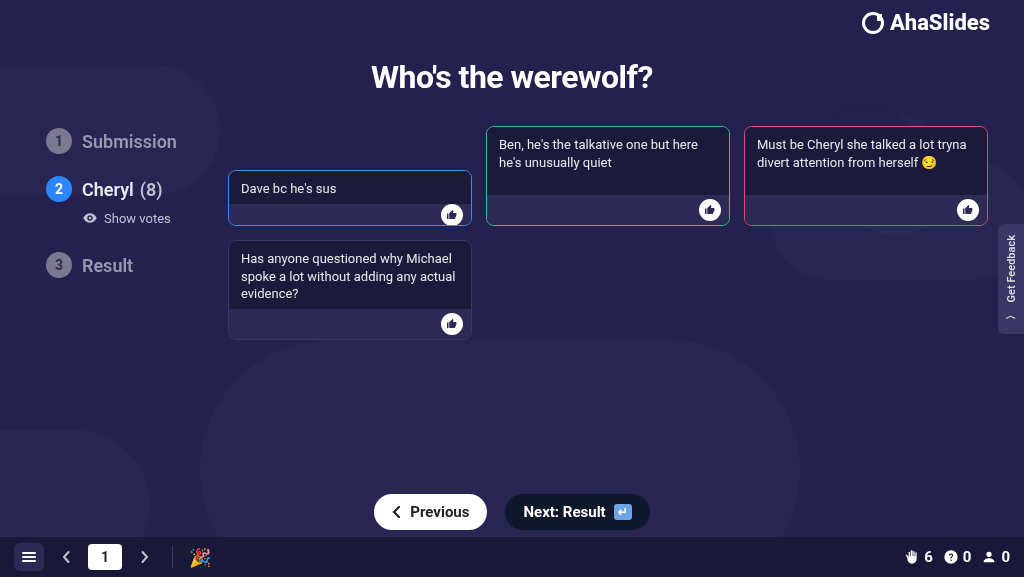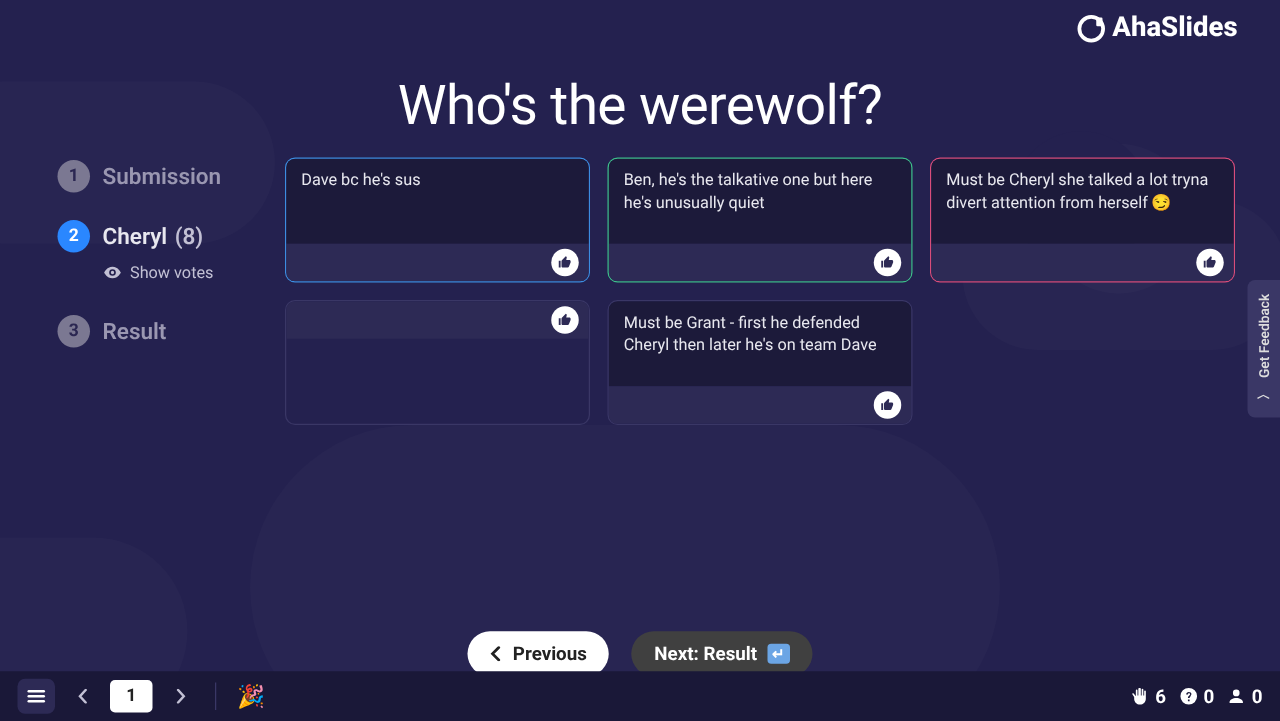--- a/index.html
+++ b/index.html
@@ -11,42 +11,42 @@
   .cloud.c2{width:260px;height:120px;left:770px;top:160px;}
   .cloud.c3{width:600px;height:260px;left:200px;top:340px;}
   .cloud.c4{width:260px;height:150px;left:-110px;top:430px;}
   .moon{position:absolute;left:835px;top:115px;width:120px;height:120px;border-radius:50%;background:rgba(255,255,255,0.018);}
   .moon::after{content:"";position:absolute;width:110px;height:110px;border-radius:50%;background:#24214F;left:-25px;top:-10px;}
 
   .brand{position:absolute;right:34px;top:10px;font-size:22px;font-weight:800;display:flex;align-items:center;gap:6px;}
   .brand .logo{width:22px;height:22px;border:3px solid #fff;border-radius:50%;position:relative;}
   .brand .logo::after{content:"";position:absolute;width:5px;height:7px;background:#fff;right:-1px;top:-1px;border-radius:1px;}
 
-  .title{position:absolute;top:58px;left:0;width:100%;text-align:center;font-size:44px;font-weight:400;letter-spacing:-0.5px;}
+  .title{position:absolute;top:58px;left:0;width:100%;text-align:center;font-size:32px;font-weight:700;letter-spacing:-0.5px;}
 
   .steps{position:absolute;left:46px;top:128px;width:160px;}
   .step{display:flex;align-items:center;margin-bottom:22px;font-size:18px;font-weight:600;color:#e8e8ef;}
   .step.inactive{color:#9a97b1;}
   .step .num{width:26px;height:26px;border-radius:50%;background:#7b7892;color:#2b2752;font-weight:700;font-size:14px;display:flex;align-items:center;justify-content:center;margin-right:10px;flex:none;}
   .step.active .num{background:#2a87ff;color:#fff;}
   .step .count{color:#c2c0d4;font-weight:600;margin-left:6px;}
   .showvotes{display:flex;align-items:center;font-size:13px;color:#c2c0d4;margin-left:36px;margin-top:-14px;margin-bottom:26px;gap:6px;text-align:center;}
   .showvotes svg{width:16px;height:16px;fill:#c2c0d4;}
 
   .cards{position:absolute;left:228px;top:126px;width:760px;display:grid;grid-template-columns:repeat(3,1fr);grid-auto-rows:100px;gap:14px;}
   .card{border:1.5px solid;border-radius:8px;display:flex;flex-direction:column;overflow:hidden;}
   .card .body{flex:1;padding:9px 12px 6px;font-size:13px;line-height:1.35;color:#e8e8ef;background:#1c1a3a;}
   .card .foot{height:30px;background:#2d2a55;display:flex;align-items:center;justify-content:flex-end;padding:0 8px;}
   .thumb{width:22px;height:22px;border-radius:50%;background:#fff;display:flex;align-items:center;justify-content:center;}
   .thumb svg{width:12px;height:12px;fill:#2d2a55;}
 
-  .navbtns{position:absolute;left:0;width:100%;bottom:36px;display:flex;justify-content:center;gap:18px;}
+  .navbtns{position:absolute;left:0;width:100%;bottom:47px;display:flex;justify-content:center;gap:18px;}
   .btn{height:36px;border-radius:20px;display:flex;align-items:center;padding:0 18px;font-size:15px;font-weight:700;gap:8px;cursor:pointer;}
   .btn.prev{background:#fff;color:#222;}
-  .btn.next{background:#404040;color:#fff;}
+  .btn.next{background:#0f172a;color:#fff;}
   .btn.next .enter{display:inline-flex;align-items:center;justify-content:center;width:18px;height:16px;background:#6ba5e5;border-radius:3px;font-size:12px;}
 
   .bottombar{position:absolute;left:0;bottom:0;width:100%;height:40px;background:#1a1838;display:flex;align-items:center;padding:0 14px;}
   .bb-left{display:flex;align-items:center;gap:8px;}
   .ibtn{width:28px;height:28px;border-radius:5px;display:flex;align-items:center;justify-content:center;color:#c2c0d4;cursor:pointer;}
   .burger{background:#2d2a55;width:30px;height:28px;border-radius:6px;}
   .burger-lines{width:14px;height:10px;display:flex;flex-direction:column;justify-content:space-between;}
   .burger-lines span{height:2px;background:#fff;border-radius:1px;}
   .pagenum{width:34px;height:26px;background:#fff;border-radius:4px;color:#222;font-weight:700;font-size:14px;display:flex;align-items:center;justify-content:center;}
   .divider{width:1px;height:22px;background:#3a3766;margin:0 6px;}
@@ -91,21 +91,21 @@
       </svg>
     <span>Show votes</span>
   </div>
   <div class="step inactive">
     <span class="num">3</span>
     <span>Result</span>
   </div>
 </div>
 
 <div class="cards" id="cards">
-    <div class="card" style="border-color: rgb(60, 141, 224);">
+    <div class="card" style="border-color: rgb(60, 141, 224); margin-top: 44px;">
       <div class="body">Dave bc he's sus</div>
       <div class="foot">
         <div class="thumb">
           <svg viewBox="0 0 24 24">
             <path d="M2 20h3V9H2v11zm19-10c0-1-.8-2-2-2h-5l.8-4c0-.4-.1-.8-.4-1.1L13.2 2 7 8.2c-.4.4-.6.9-.6 1.4V18c0 1.1.9 2 2 2h8c.8 0 1.5-.5 1.8-1.2l2.6-6.3c.1-.2.2-.5.2-.8V10z"></path>
           </svg>
         </div>
       </div>
     </div>
     <div class="card" style="border-color: rgb(61, 191, 138);">
@@ -122,30 +122,21 @@
       <div class="body">Must be Cheryl she talked a lot tryna divert attention from herself 😏</div>
       <div class="foot">
         <div class="thumb">
           <svg viewBox="0 0 24 24">
             <path d="M2 20h3V9H2v11zm19-10c0-1-.8-2-2-2h-5l.8-4c0-.4-.1-.8-.4-1.1L13.2 2 7 8.2c-.4.4-.6.9-.6 1.4V18c0 1.1.9 2 2 2h8c.8 0 1.5-.5 1.8-1.2l2.6-6.3c.1-.2.2-.5.2-.8V10z"></path>
           </svg>
         </div>
       </div>
     </div>
     <div class="card" style="border-color: rgb(58, 55, 102);">
-      <div class="foot">
-        <div class="thumb">
-          <svg viewBox="0 0 24 24">
-            <path d="M2 20h3V9H2v11zm19-10c0-1-.8-2-2-2h-5l.8-4c0-.4-.1-.8-.4-1.1L13.2 2 7 8.2c-.4.4-.6.9-.6 1.4V18c0 1.1.9 2 2 2h8c.8 0 1.5-.5 1.8-1.2l2.6-6.3c.1-.2.2-.5.2-.8V10z"></path>
-          </svg>
-        </div>
-      </div>
-    </div>
-    <div class="card" style="border-color: rgb(58, 55, 102);">
-      <div class="body">Must be Grant - first he defended Cheryl then later he's on team Dave</div>
+      <div class="body">Has anyone questioned why Michael spoke a lot without adding any actual evidence?</div>
       <div class="foot">
         <div class="thumb">
           <svg viewBox="0 0 24 24">
             <path d="M2 20h3V9H2v11zm19-10c0-1-.8-2-2-2h-5l.8-4c0-.4-.1-.8-.4-1.1L13.2 2 7 8.2c-.4.4-.6.9-.6 1.4V18c0 1.1.9 2 2 2h8c.8 0 1.5-.5 1.8-1.2l2.6-6.3c.1-.2.2-.5.2-.8V10z"></path>
           </svg>
         </div>
       </div>
     </div>
   </div>
 

